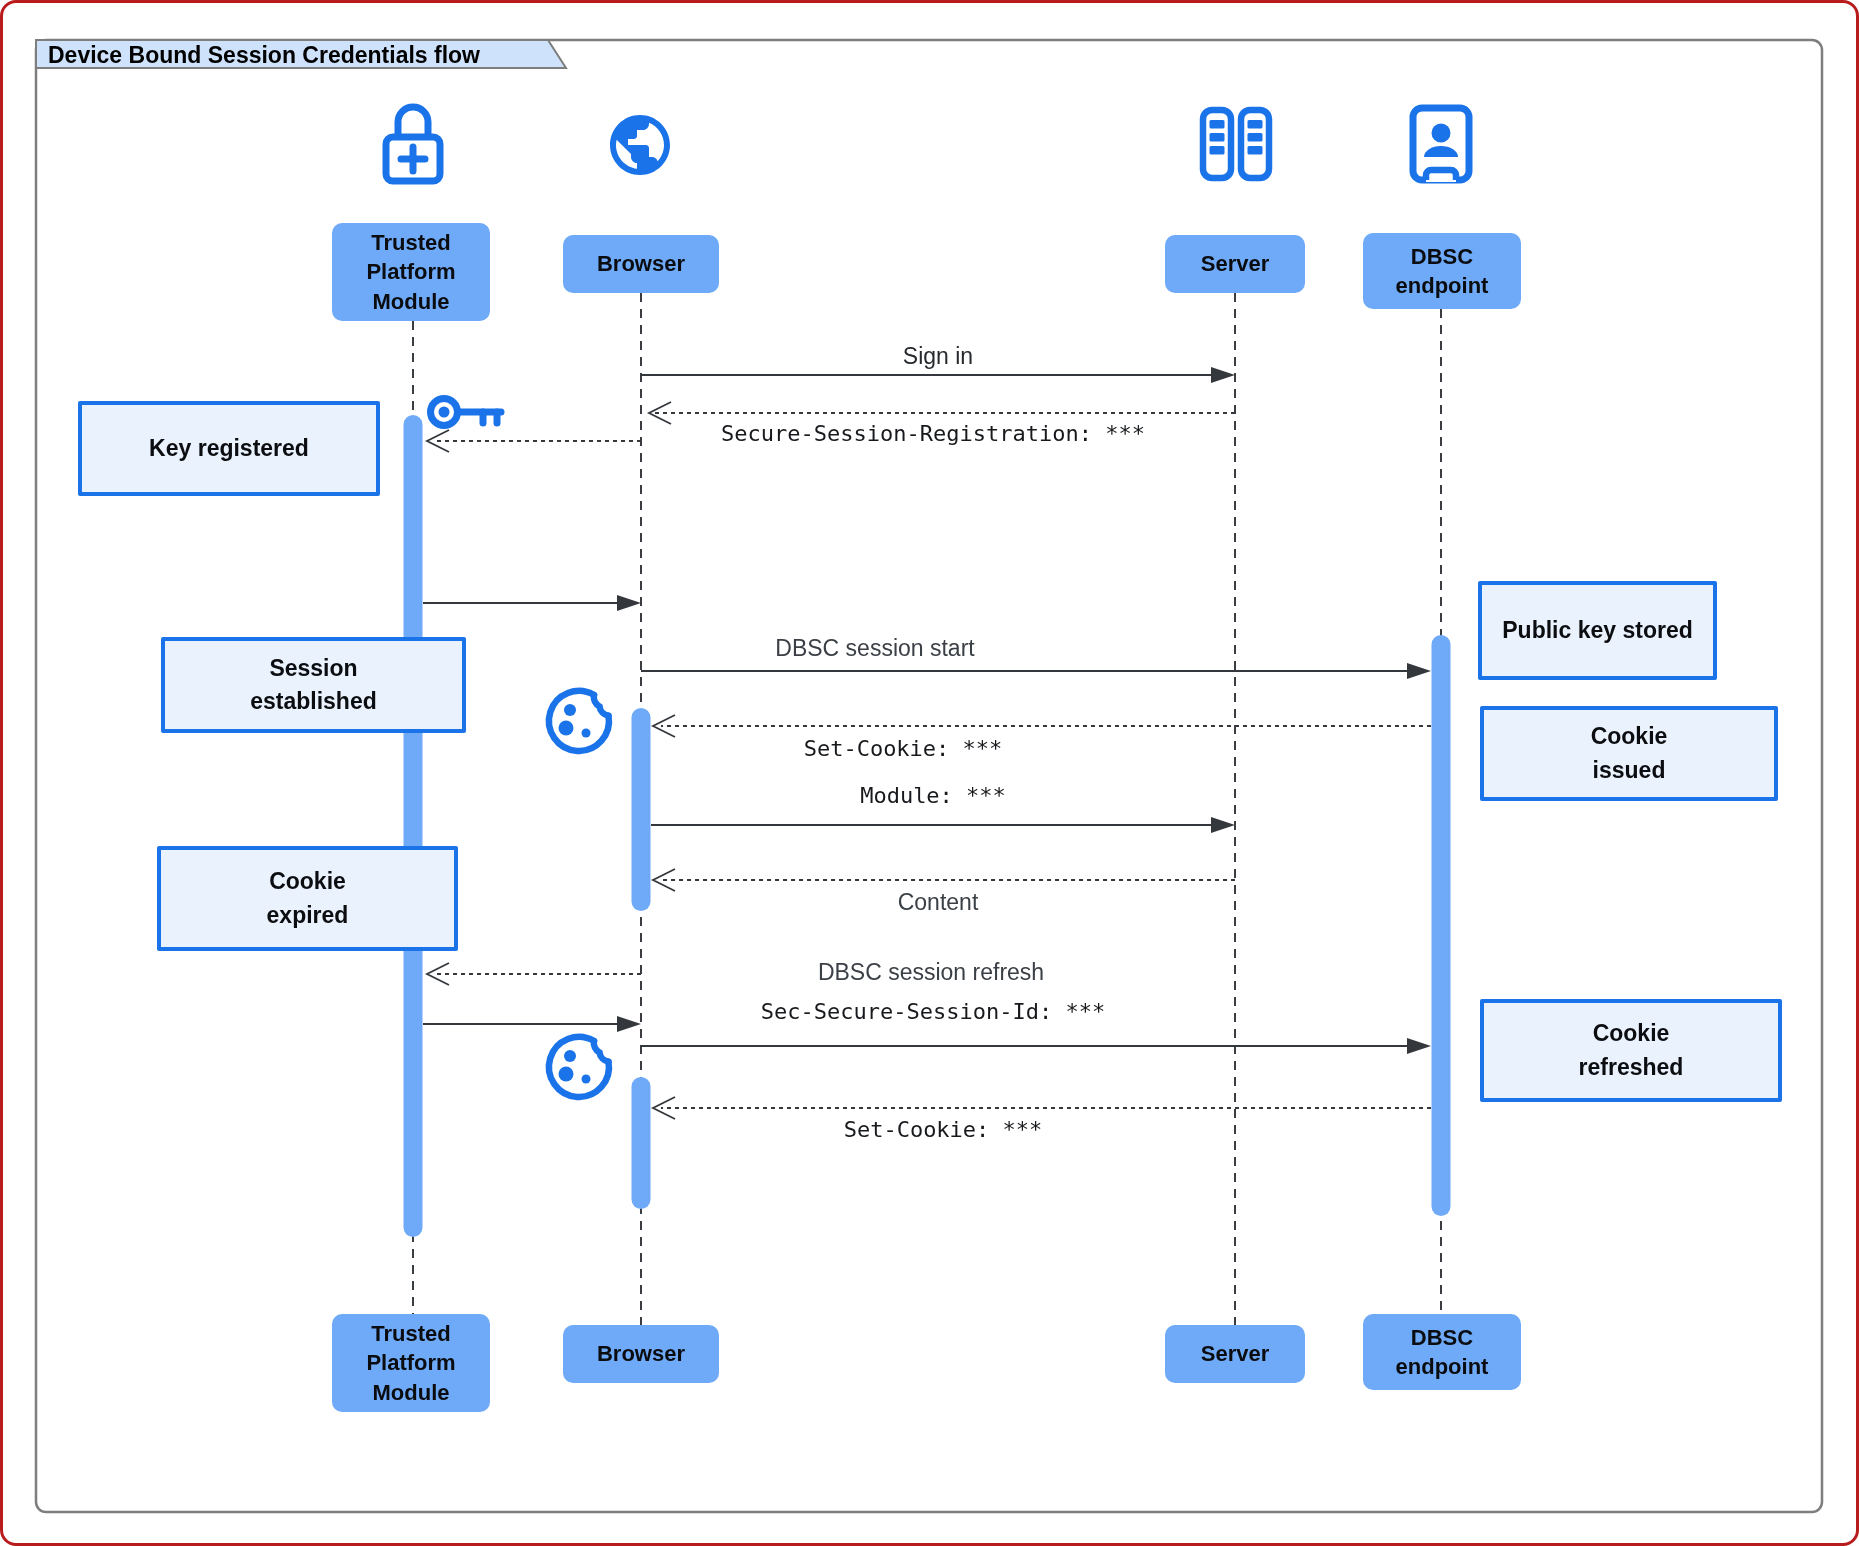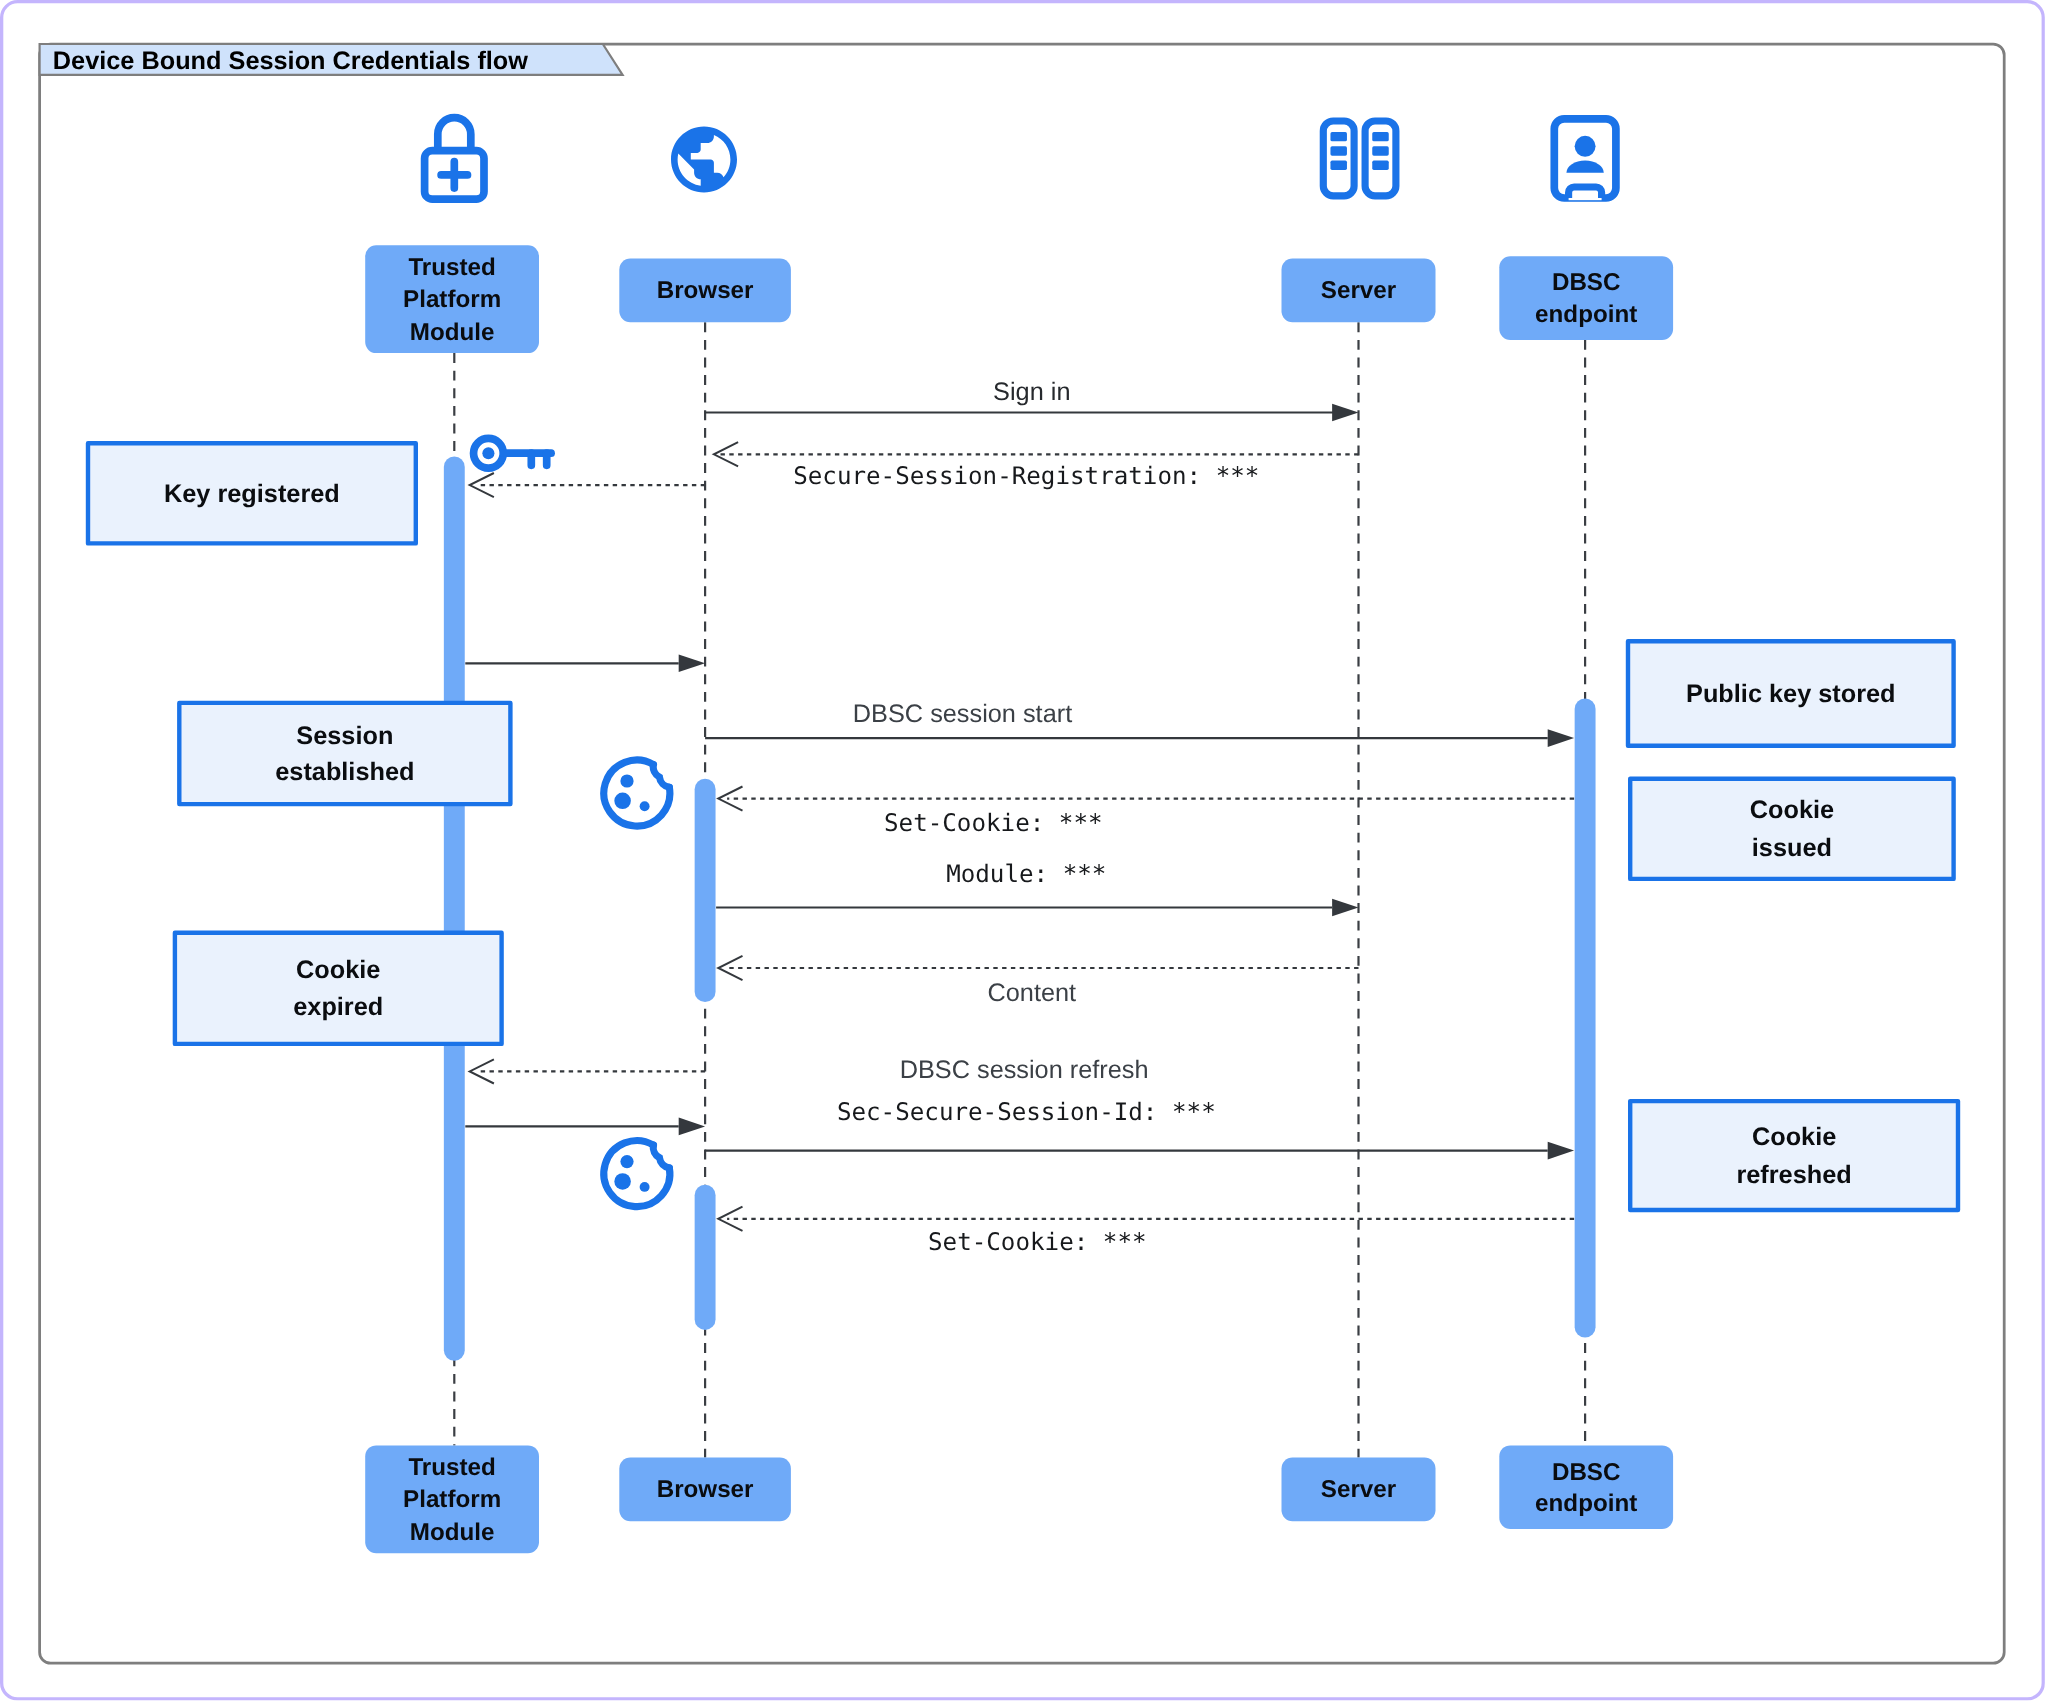--- a/index.html
+++ b/index.html
@@ -1,16 +1,16 @@
 <!DOCTYPE html>
 <html><head>
 <meta charset="utf-8">
 <style>
   html,body{margin:0;padding:0;background:#ffffff;font-family:"Liberation Sans",sans-serif;}
-  .canvas{position:relative;width:1859px;height:1546px;background:#ffffff;border:3px solid #c4b5fd;border-radius:16px;box-sizing:border-box;overflow:hidden;}
+  .canvas{position:relative;width:1859px;height:1546px;background:#ffffff;border:3px solid #b91c1c;border-radius:16px;box-sizing:border-box;overflow:hidden;}
   .layer{position:absolute;left:0;top:0;}
   .abs{position:absolute;box-sizing:border-box;}
   .title{font-size:23px;font-weight:700;color:#000;line-height:28px;white-space:nowrap;}
   .actor-label{
     background:#6faaf8;border-radius:10px;color:#0a0c0f;font-weight:700;font-size:22px;
     display:flex;align-items:center;justify-content:center;text-align:center;
     line-height:1.32;white-space:pre-line;
   }
   .note{
     background:#eaf2fd;border:4px solid #1a73e8;border-radius:2px;color:#0b0d10;
@@ -197,21 +197,21 @@
   <div class="abs actor-label" style="left:560px;top:1322px;width:156px;height:58px;">Browser</div>
   <div class="abs actor-label" style="left:1162px;top:1322px;width:140px;height:58px;">Server</div>
   <div class="abs actor-label" style="left:1360px;top:1311px;width:158px;height:76px;">DBSC
 endpoint</div>
 
   <div class="abs note" style="left:158px;top:634px;width:305px;height:96px;">Session
 established</div>
   <div class="abs note" style="left:75px;top:398px;width:302px;height:95px;">Key registered</div>
   <div class="abs note" style="left:154px;top:843px;width:301px;height:105px;">Cookie
 expired</div>
-  <div class="abs note" style="left:1475px;top:578px;width:300px;height:99px;">Public key stored</div>
+  <div class="abs note" style="left:1475px;top:578px;width:239px;height:99px;">Public key stored</div>
   <div class="abs note" style="left:1477px;top:703px;width:298px;height:95px;">Cookie
 issued</div>
   <div class="abs note" style="left:1477px;top:996px;width:302px;height:103px;">Cookie
 refreshed</div>
 
   <div class="abs msg dark" style="left:935px;top:340px;">Sign in</div>
   <div class="abs mono" style="left:930px;top:418px;">Secure-Session-Registration: ***</div>
   <div class="abs msg" style="left:872px;top:632px;">DBSC session start</div>
   <div class="abs mono" style="left:900px;top:733px;">Set-Cookie: ***</div>
   <div class="abs mono" style="left:930px;top:780px;">Module: ***</div>

